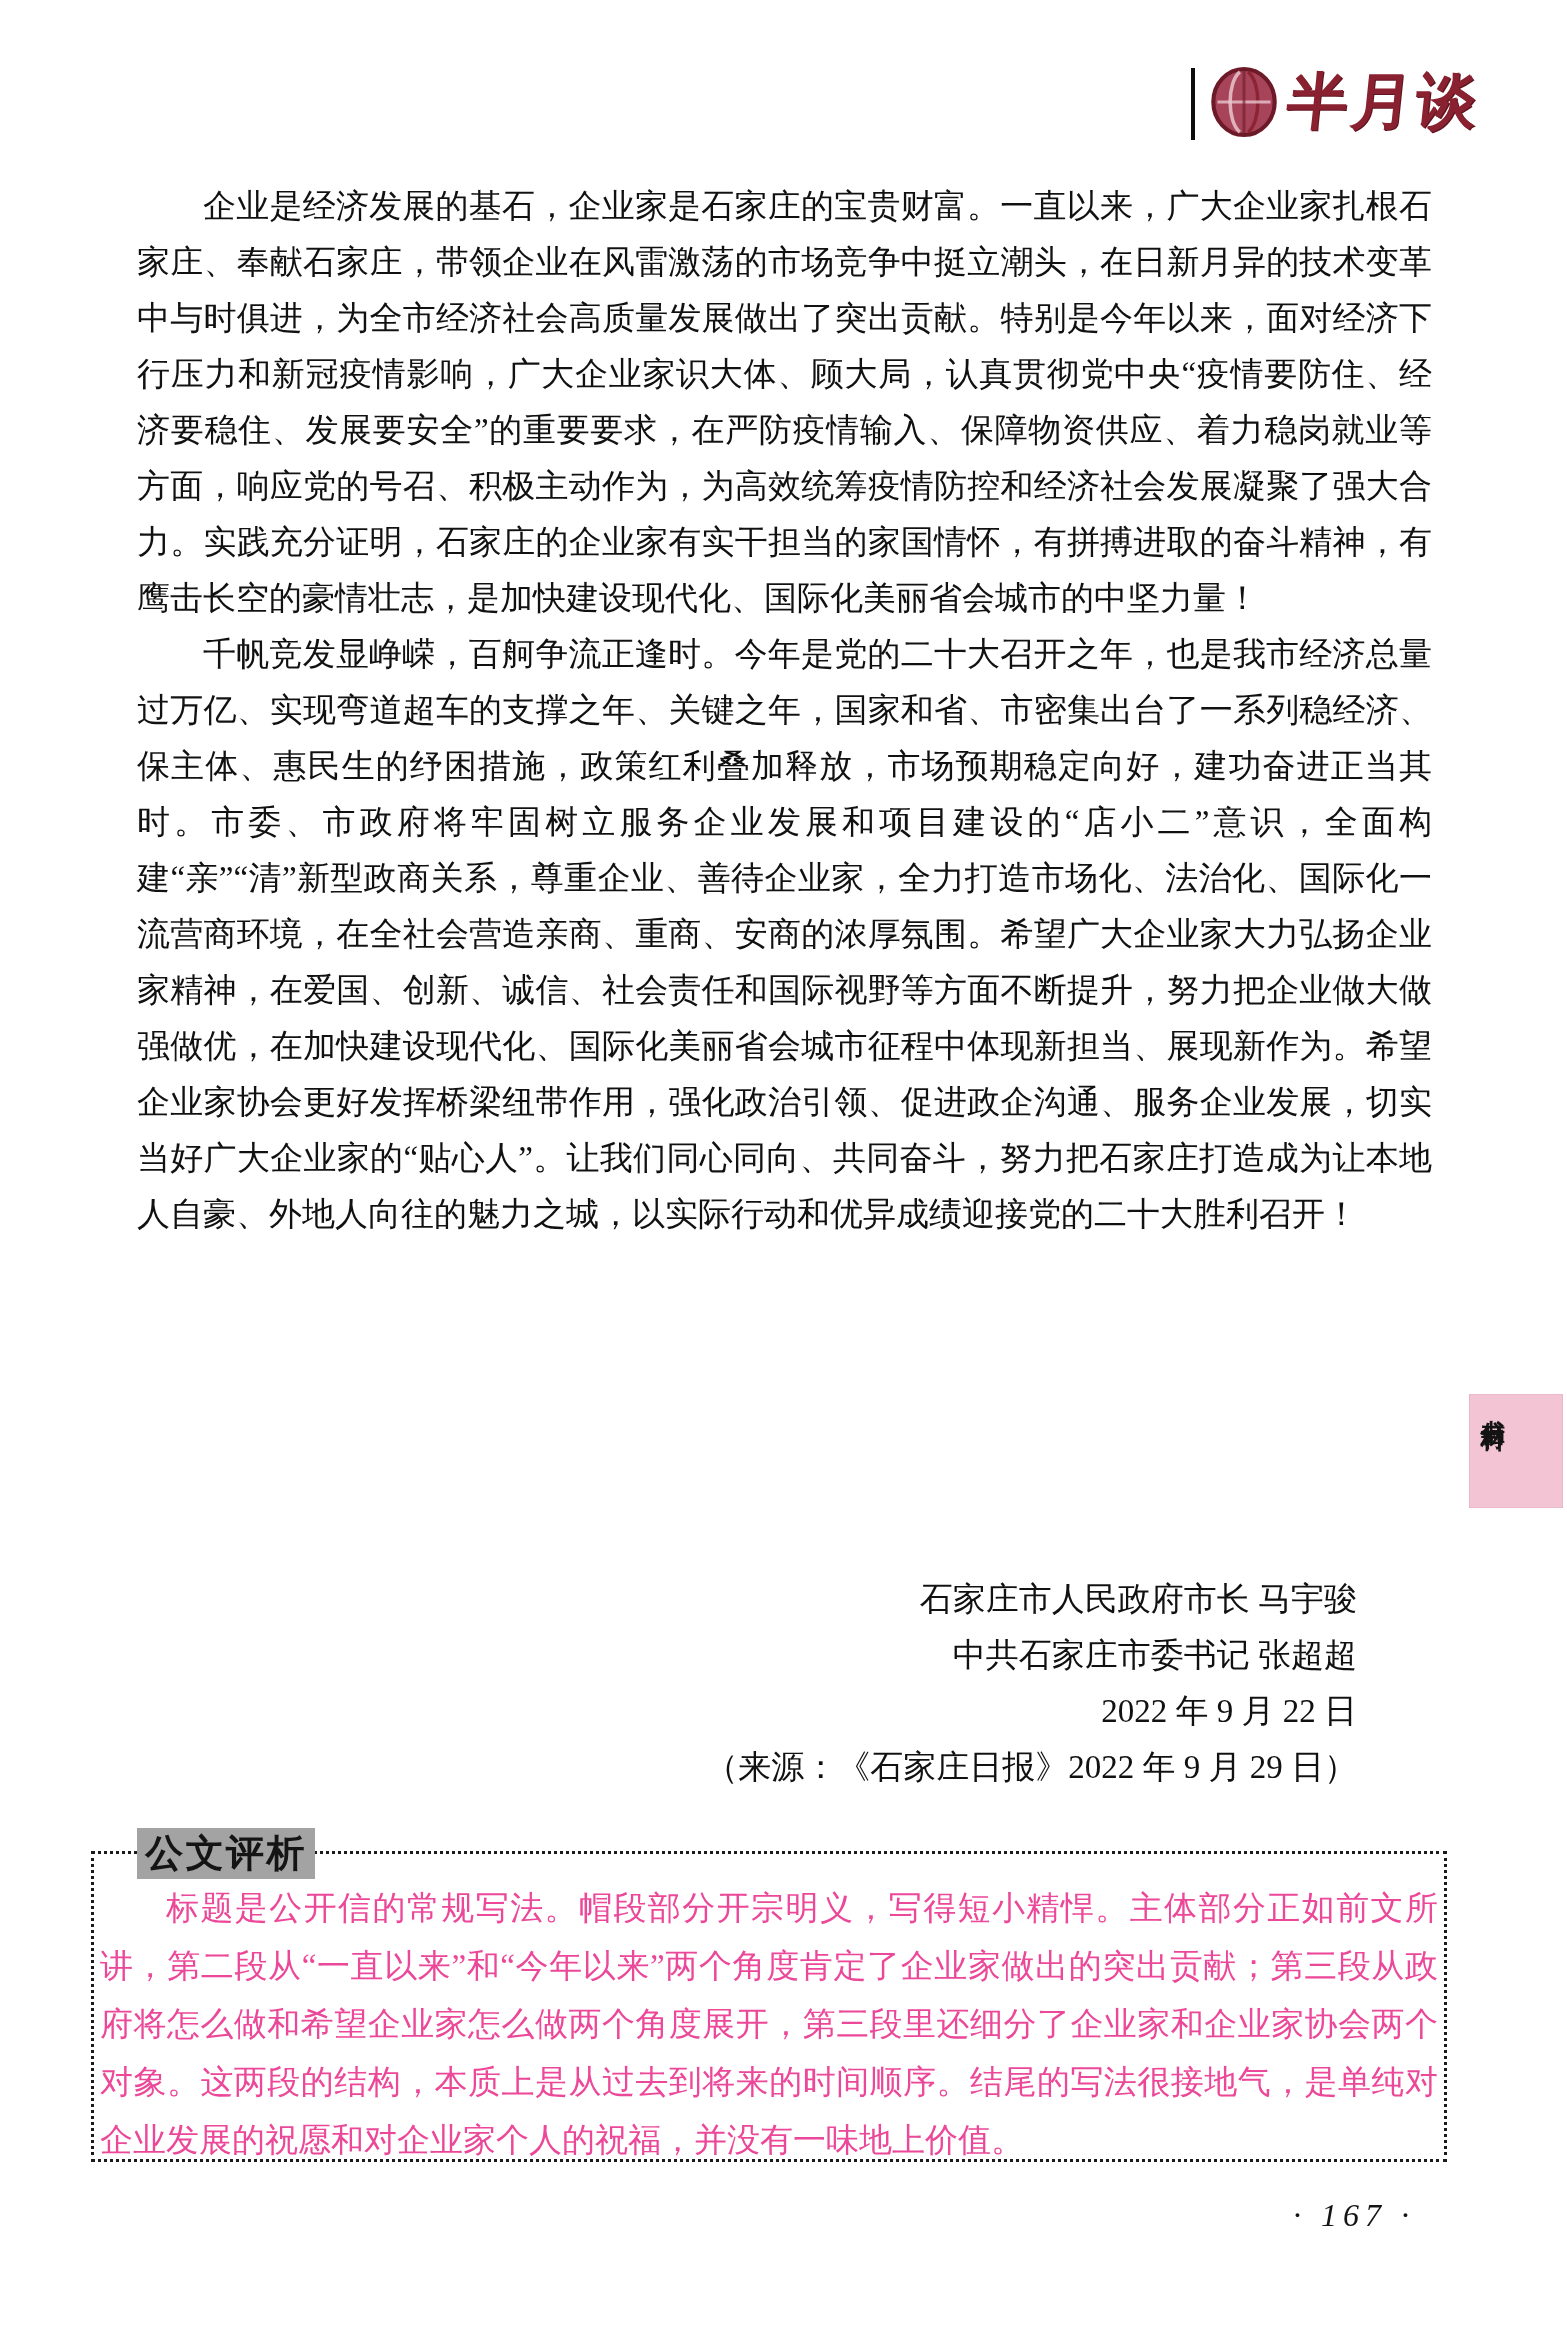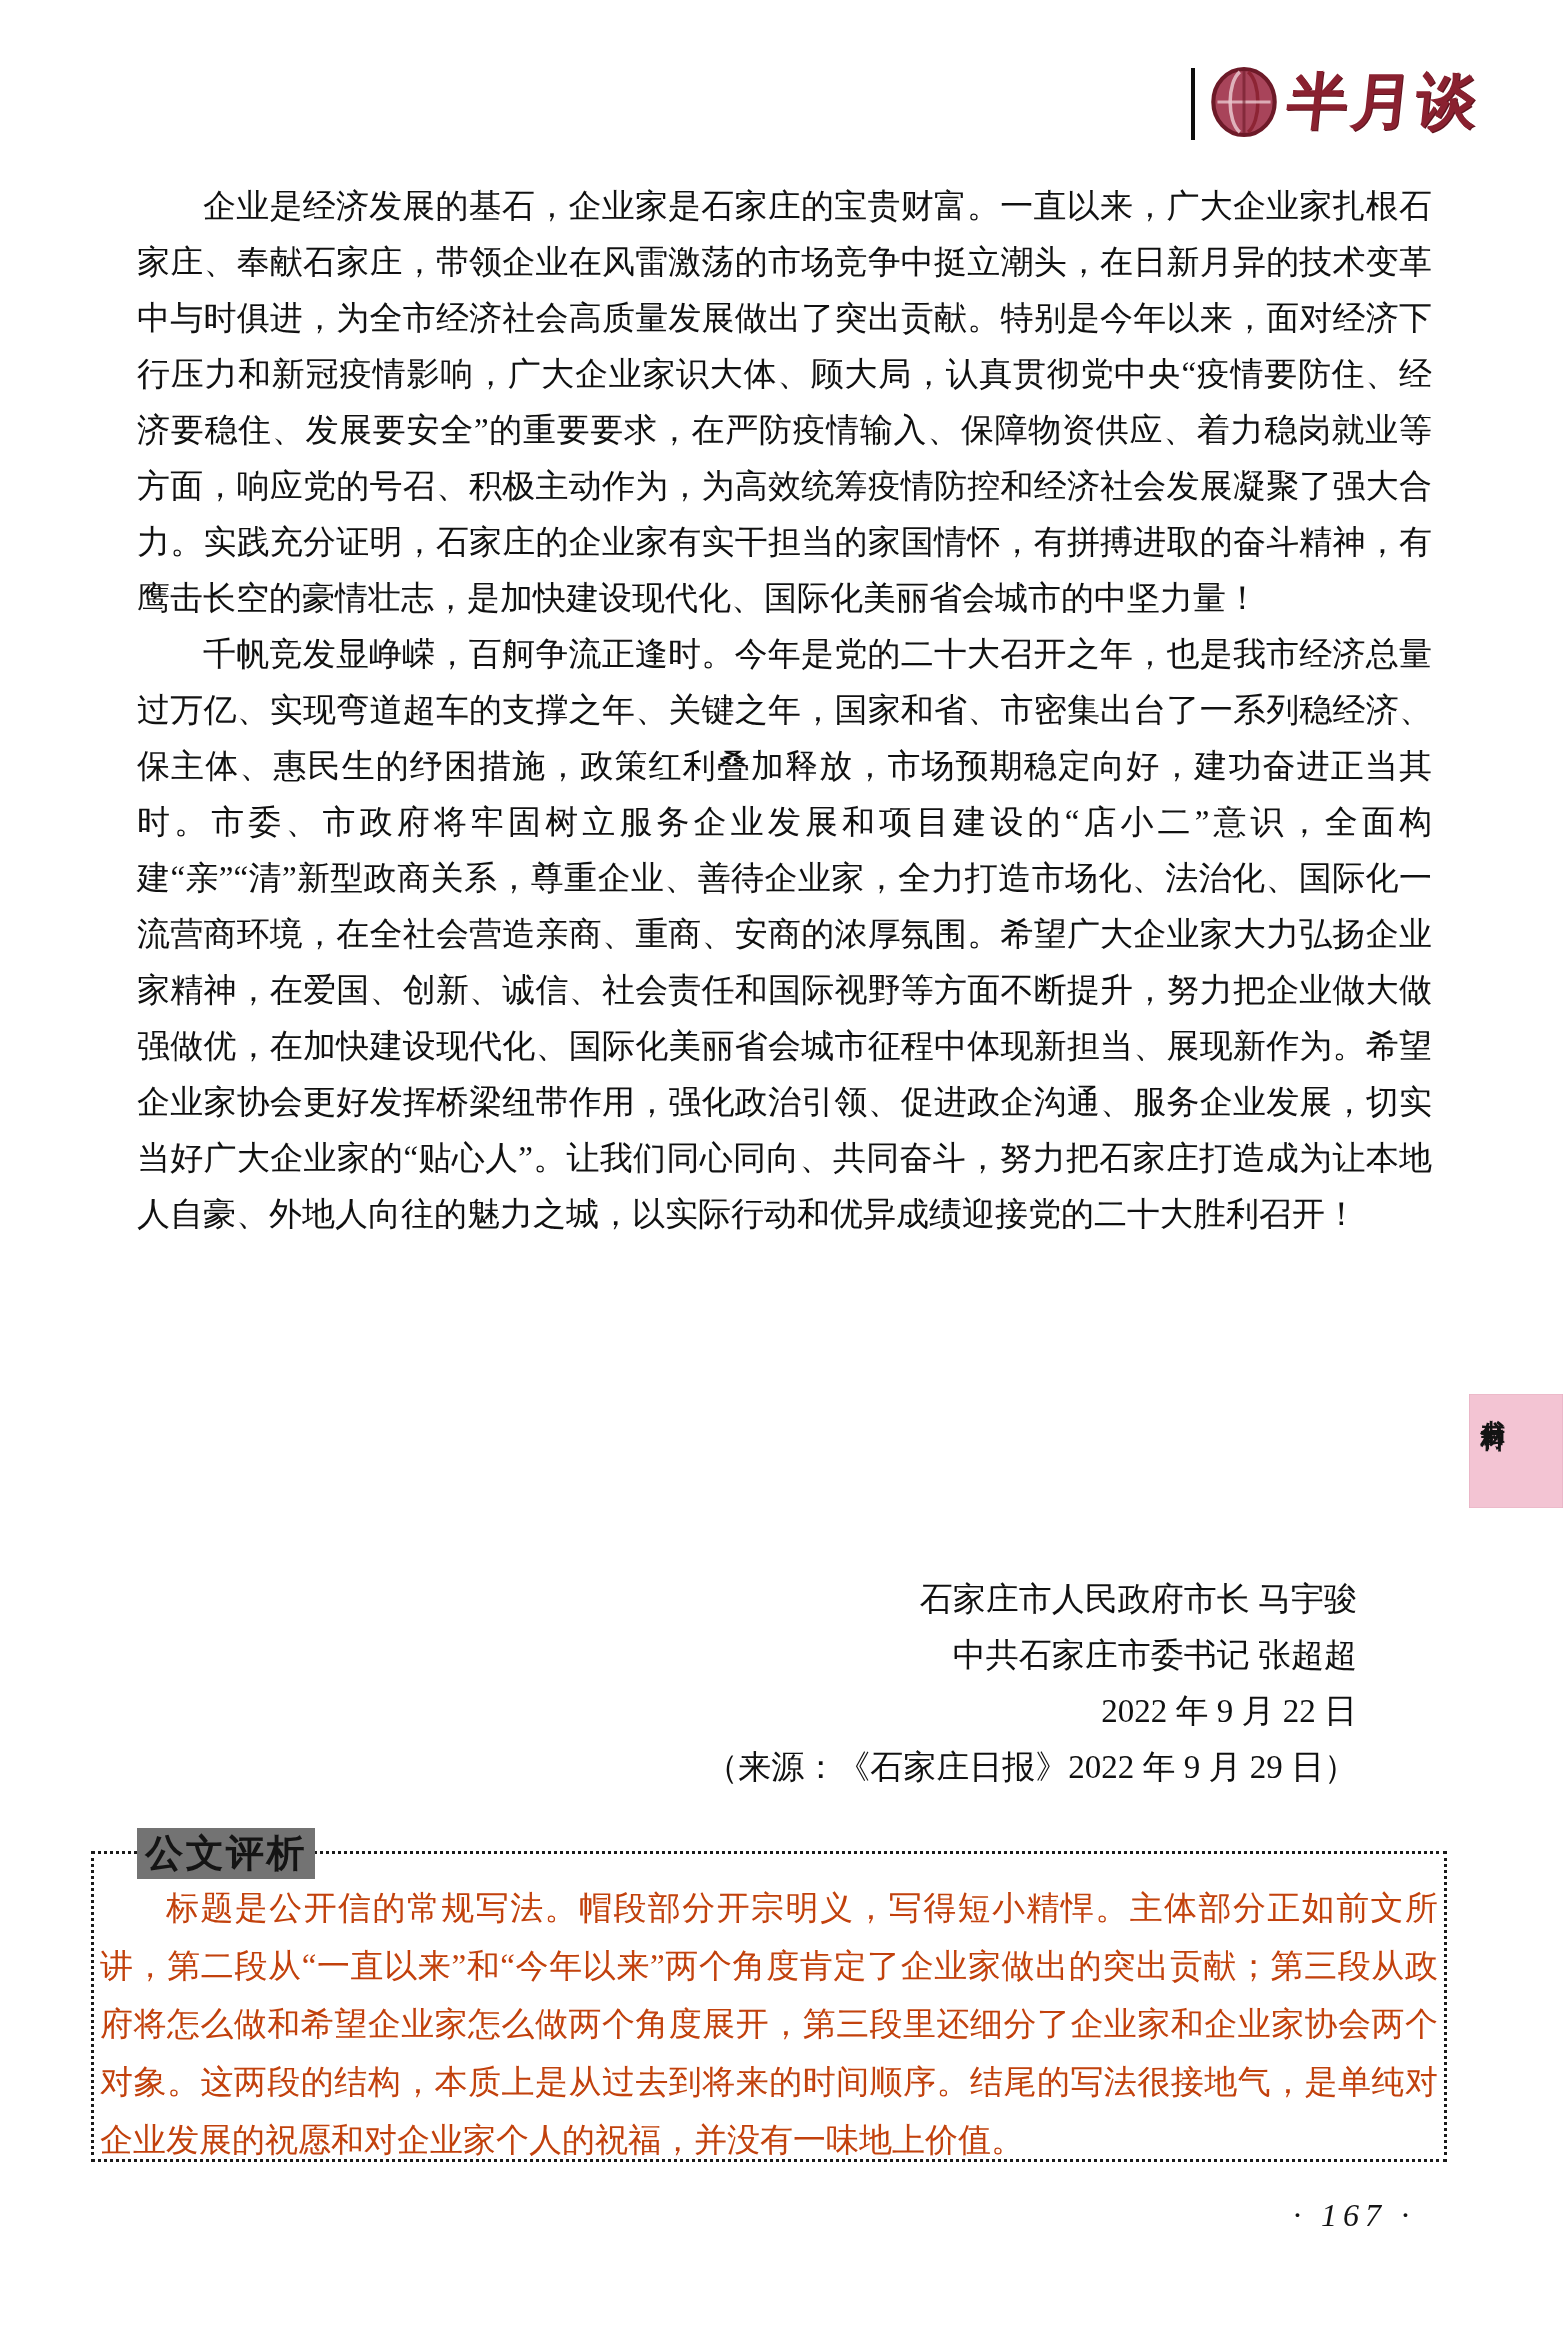--- a/index.html
+++ b/index.html
@@ -77,36 +77,36 @@
     position:absolute;
     left:91px;top:1851px;
     width:1356px;height:311px;
     box-sizing:border-box;
     border:3.6px dotted #1a1a1a;
     background:#ffffff;
   }
   .analysis-title{
     position:absolute;
     top:-26px;left:43px;
-    background:#737373;
+    background:#a3a3a3;
     padding:0 8.3px;
     font-size:38px;
     font-weight:bold;
     color:#141414;
     letter-spacing:2.4px;
     font-family:"Liberation Serif","DejaVu Serif",serif;
   }
   .analysis-body{
     margin:0;
     padding:25px 6px 0 6px;
     font-size:33px;
     line-height:58px;
     text-align:justify;
     text-indent:2em;
-    color:#c2410c;
+    color:#ec4899;
     overflow:hidden;
     height:279px;
   }
 
   
   .side-tab{
     position:absolute;
     left:1469px;top:1394px;
     width:94px;height:114px;
     background:#f3c4d3;

